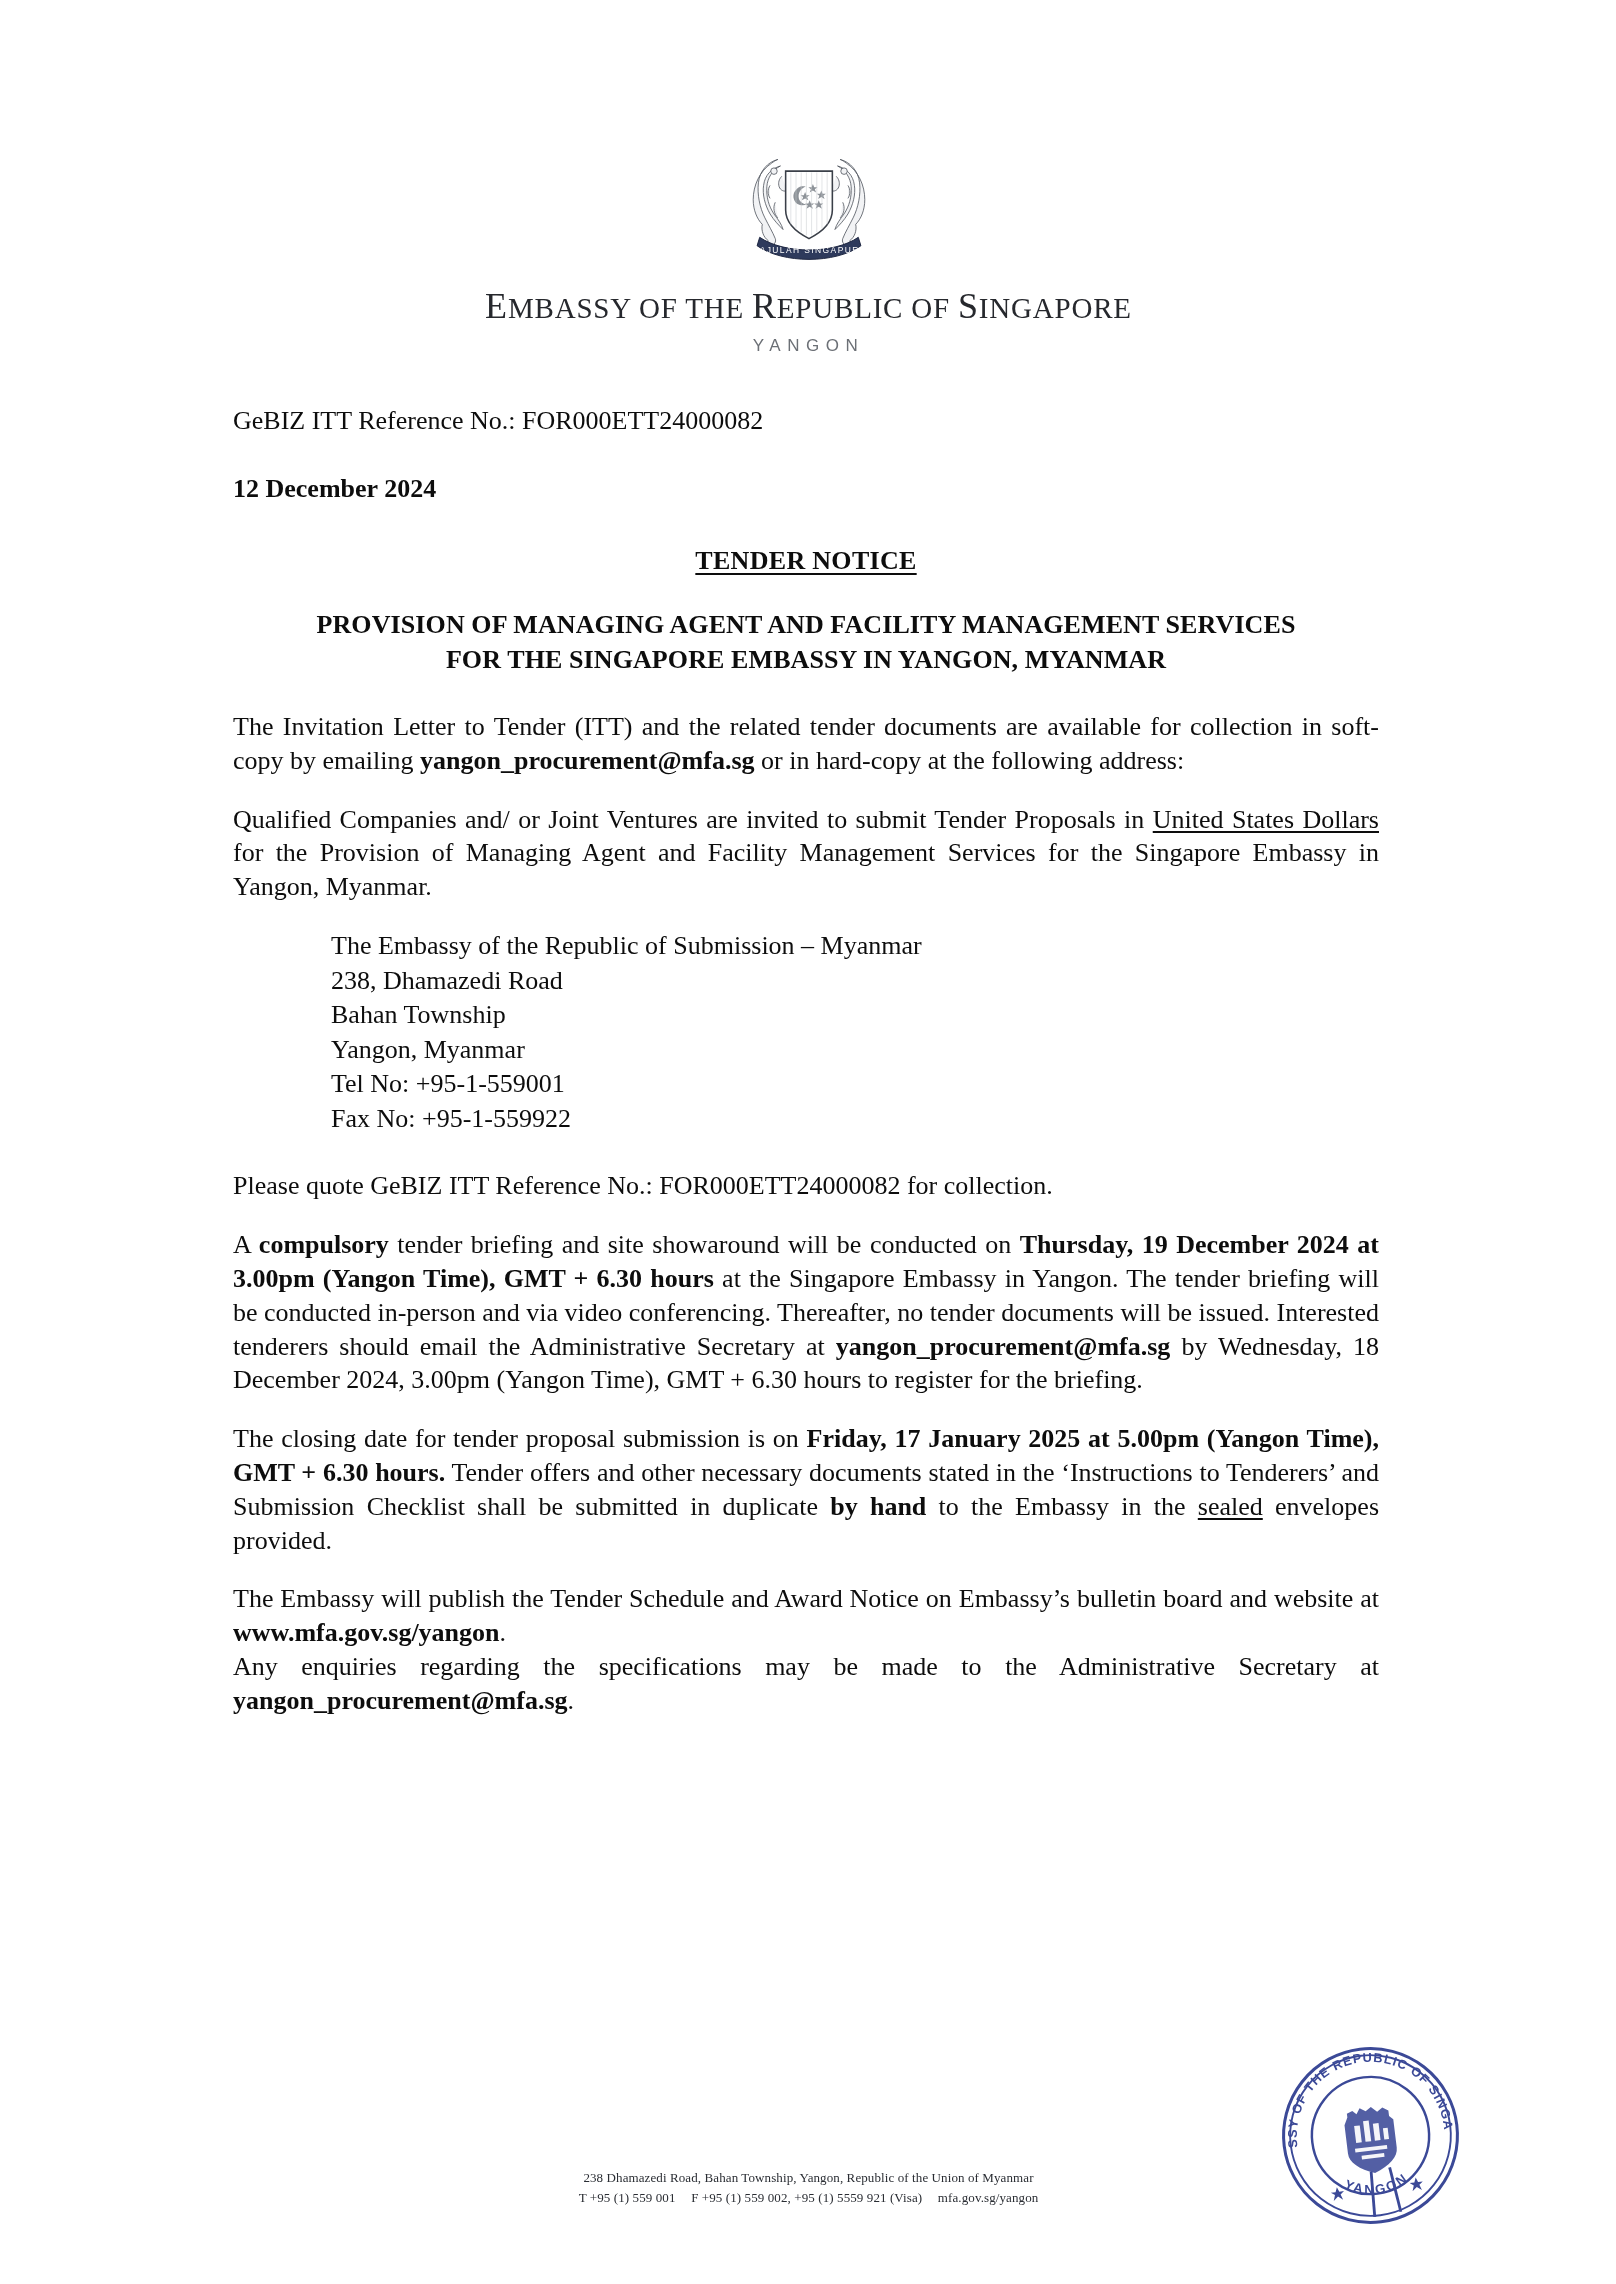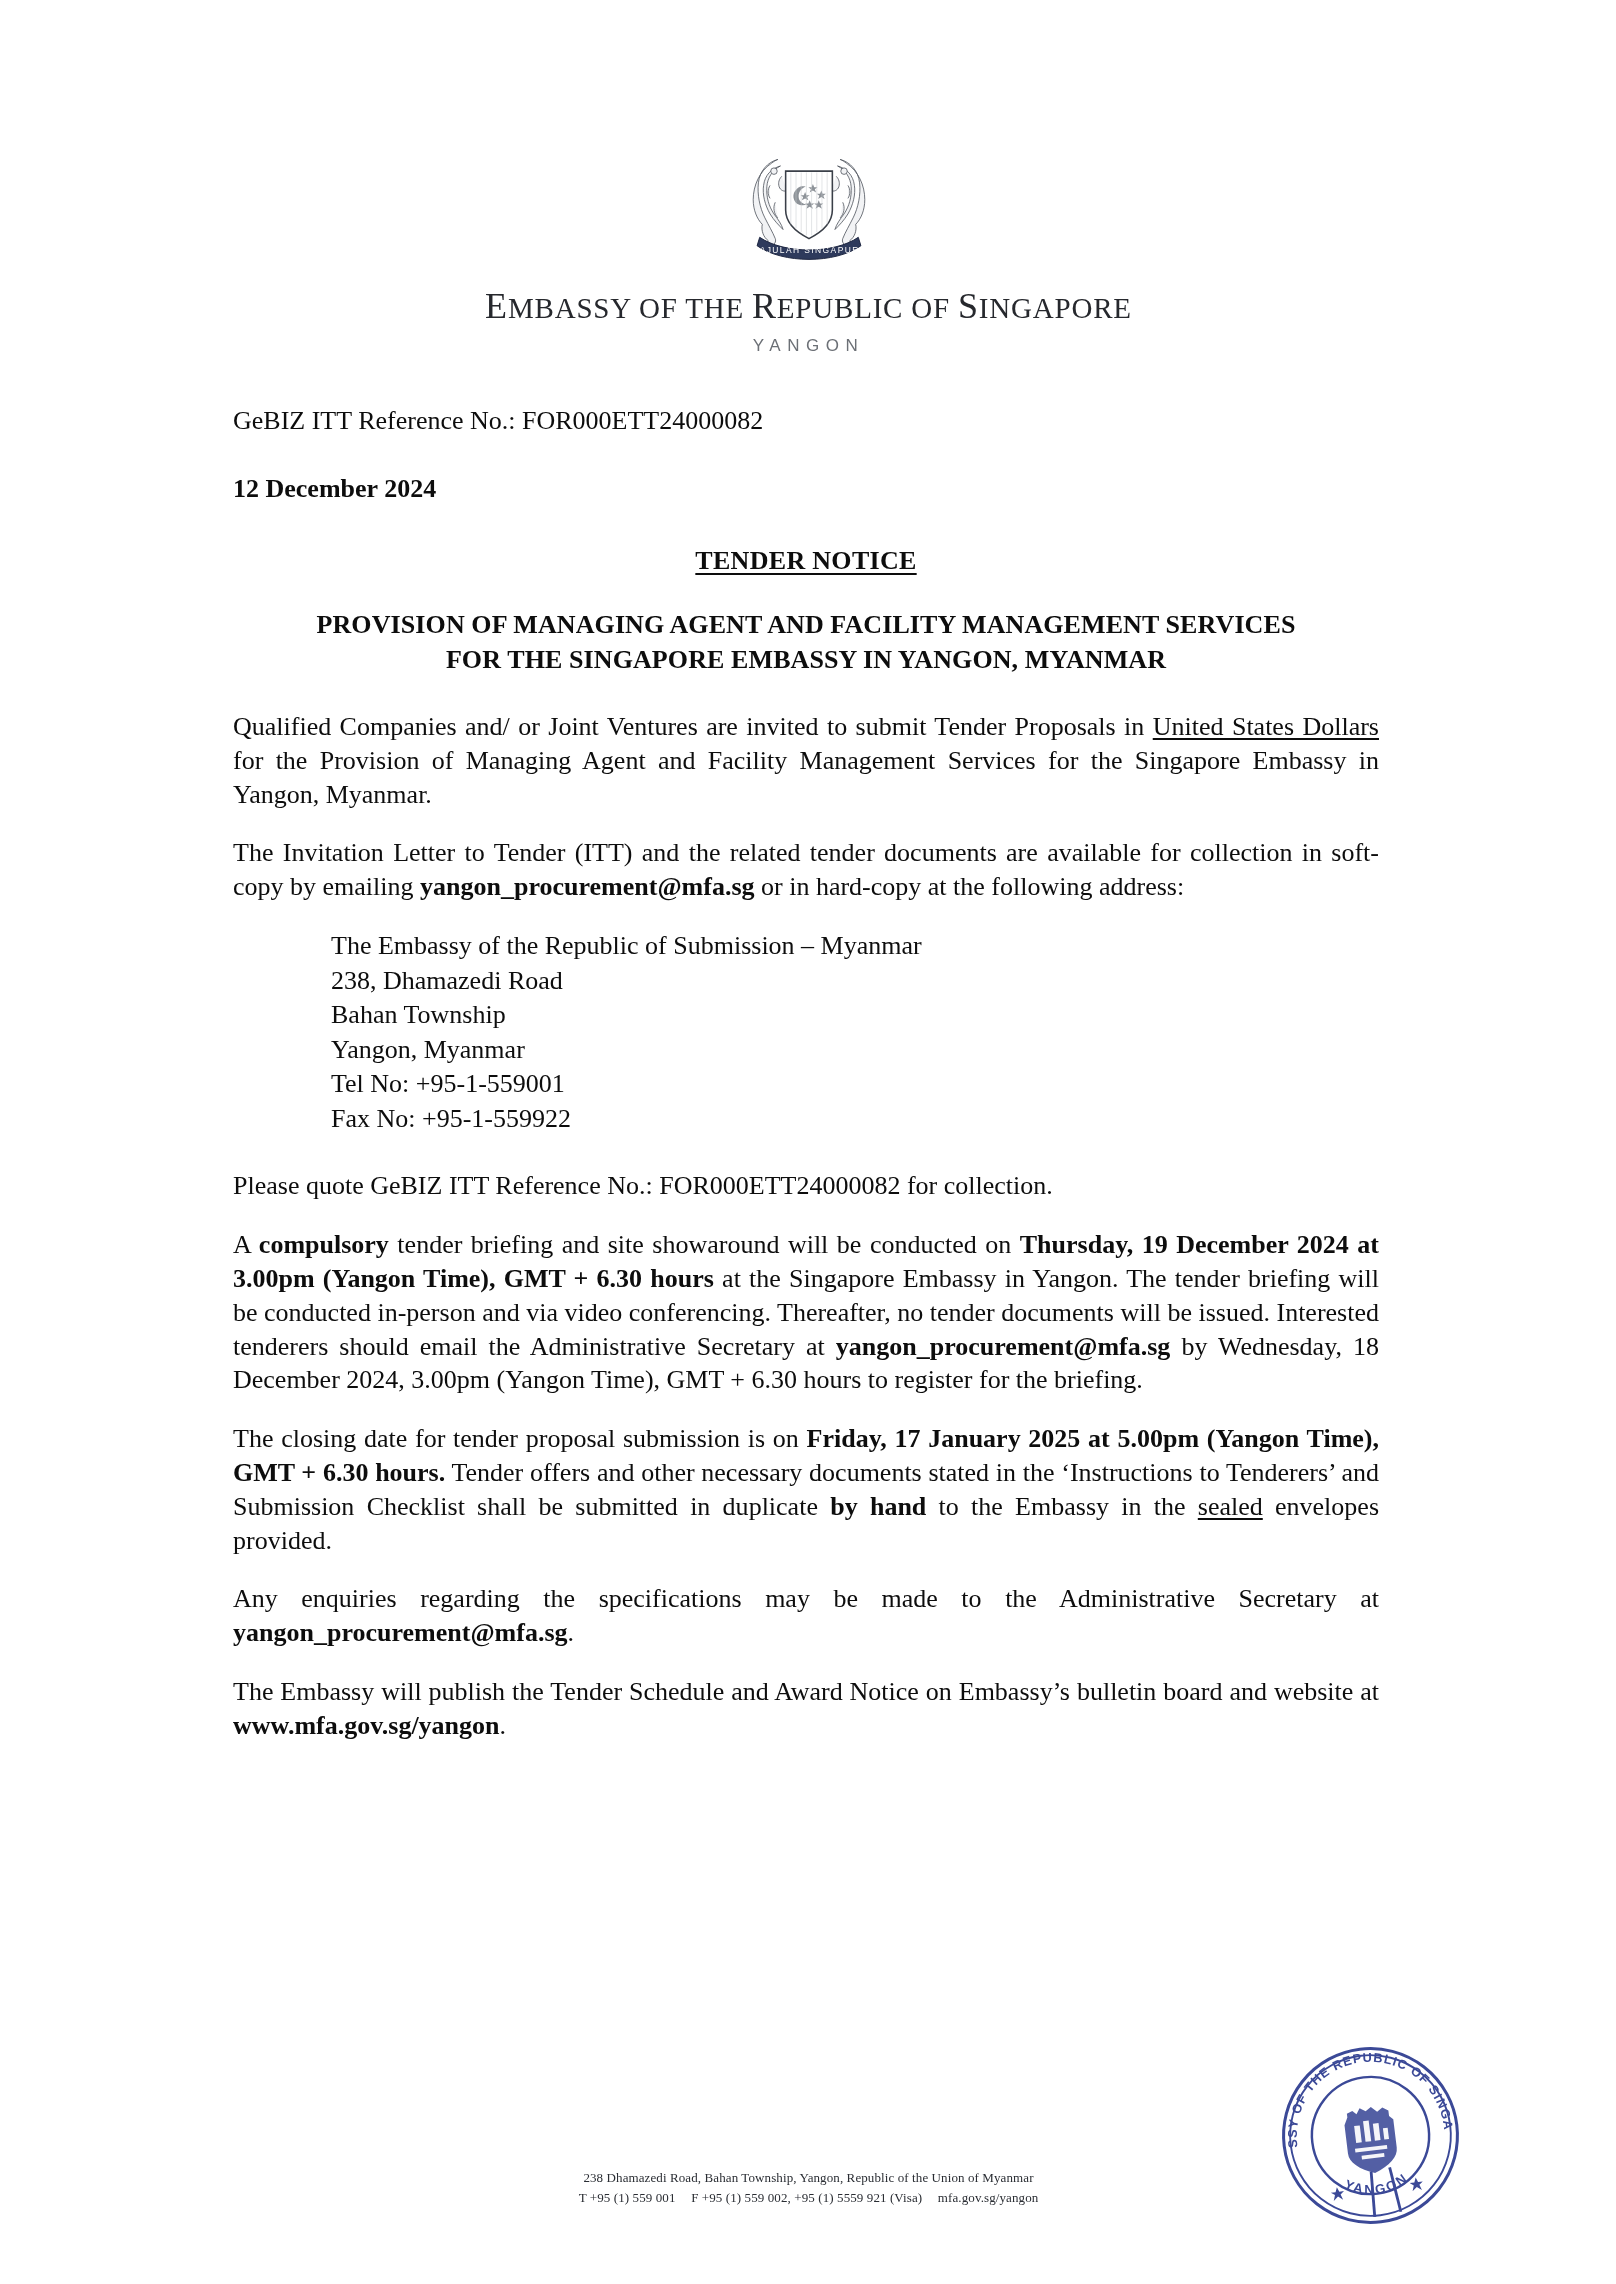--- a/index.html
+++ b/index.html
@@ -207,42 +207,42 @@
 
     <div class="dateline">12 December 2024</div>
 
     <div class="notice-title">TENDER NOTICE</div>
 
     <div class="subject">
       <span class="l1">PROVISION OF MANAGING AGENT AND FACILITY MANAGEMENT SERVICES</span>
       <span class="l2">FOR THE SINGAPORE EMBASSY IN YANGON, MYANMAR</span>
     </div>
 
+    <p class="para"><span>The Invitation Letter to Tender (ITT) and the related tender documents are available for collection in soft-copy by emailing </span><b>yangon_procurement@mfa.sg</b><span> or in hard-copy at the following address:</span></p>
+
     <p class="para"><span>Qualified Companies and/ or Joint Ventures are invited to submit Tender Proposals in </span><u>United States Dollars</u><span> for the Provision of Managing Agent and Facility Management Services for the Singapore Embassy in Yangon, Myanmar.</span></p>
-
-    <p class="para"><span>The Invitation Letter to Tender (ITT) and the related tender documents are available for collection in soft-copy by emailing </span><b>yangon_procurement@mfa.sg</b><span> or in hard-copy at the following address:</span></p>
 
     <div class="address-block">
       <span class="aline">The Embassy of the Republic of Submission – Myanmar</span>
       <span class="aline">238, Dhamazedi Road</span>
       <span class="aline">Bahan Township</span>
       <span class="aline">Yangon, Myanmar</span>
       <span class="aline">Tel No: +95-1-559001</span>
       <span class="aline">Fax No: +95-1-559922</span>
     </div>
 
     <p class="para">Please quote GeBIZ ITT Reference No.: FOR000ETT24000082 for collection.</p>
 
     <p class="para"><span>A </span><b>compulsory</b><span> tender briefing and site showaround will be conducted on </span><b>Thursday, 19 December 2024 at 3.00pm (Yangon Time), GMT + 6.30 hours</b><span> at the Singapore Embassy in Yangon. The tender briefing will be conducted in-person and via video conferencing. Thereafter, no tender documents will be issued. Interested tenderers should email the Administrative Secretary at </span><b>yangon_procurement@mfa.sg</b><span> by Wednesday, 18 December 2024, 3.00pm (Yangon Time), GMT + 6.30 hours to register for the briefing.</span></p>
 
     <p class="para"><span>The closing date for tender proposal submission is on </span><b>Friday, 17 January 2025 at 5.00pm (Yangon Time), GMT + 6.30 hours.</b><span> Tender offers and other necessary documents stated in the ‘Instructions to Tenderers’ and Submission Checklist shall be submitted in duplicate </span><b>by hand</b><span> to the Embassy in the </span><u>sealed</u><span> envelopes provided.</span></p>
 
+    <p class="para last"><span>The Embassy will publish the Tender Schedule and Award Notice on Embassy’s bulletin board and website at </span><b>www.mfa.gov.sg/yangon</b><span>.</span></p>
+
     <p class="para"><span>Any enquiries regarding the specifications may be made to the Administrative Secretary at </span><b>yangon_procurement@mfa.sg</b><span>.</span></p>
-
-    <p class="para last"><span>The Embassy will publish the Tender Schedule and Award Notice on Embassy’s bulletin board and website at </span><b>www.mfa.gov.sg/yangon</b><span>.</span></p>
 
   </div>
 
   <svg class="stamp" viewBox="0 0 200 200">
     <defs>
       <path id="seal-arc-top" d="M 22 100 A 78 78 0 0 1 178 100"></path>
       <path id="seal-arc-bottom" d="M 38 100 A 62 62 0 0 0 162 100"></path>
     </defs>
     <circle cx="100" cy="100" r="92" fill="none" stroke="#2b3a8f" stroke-width="3.2"></circle>
     <circle cx="100" cy="100" r="85" fill="none" stroke="#2b3a8f" stroke-width="2"></circle>

